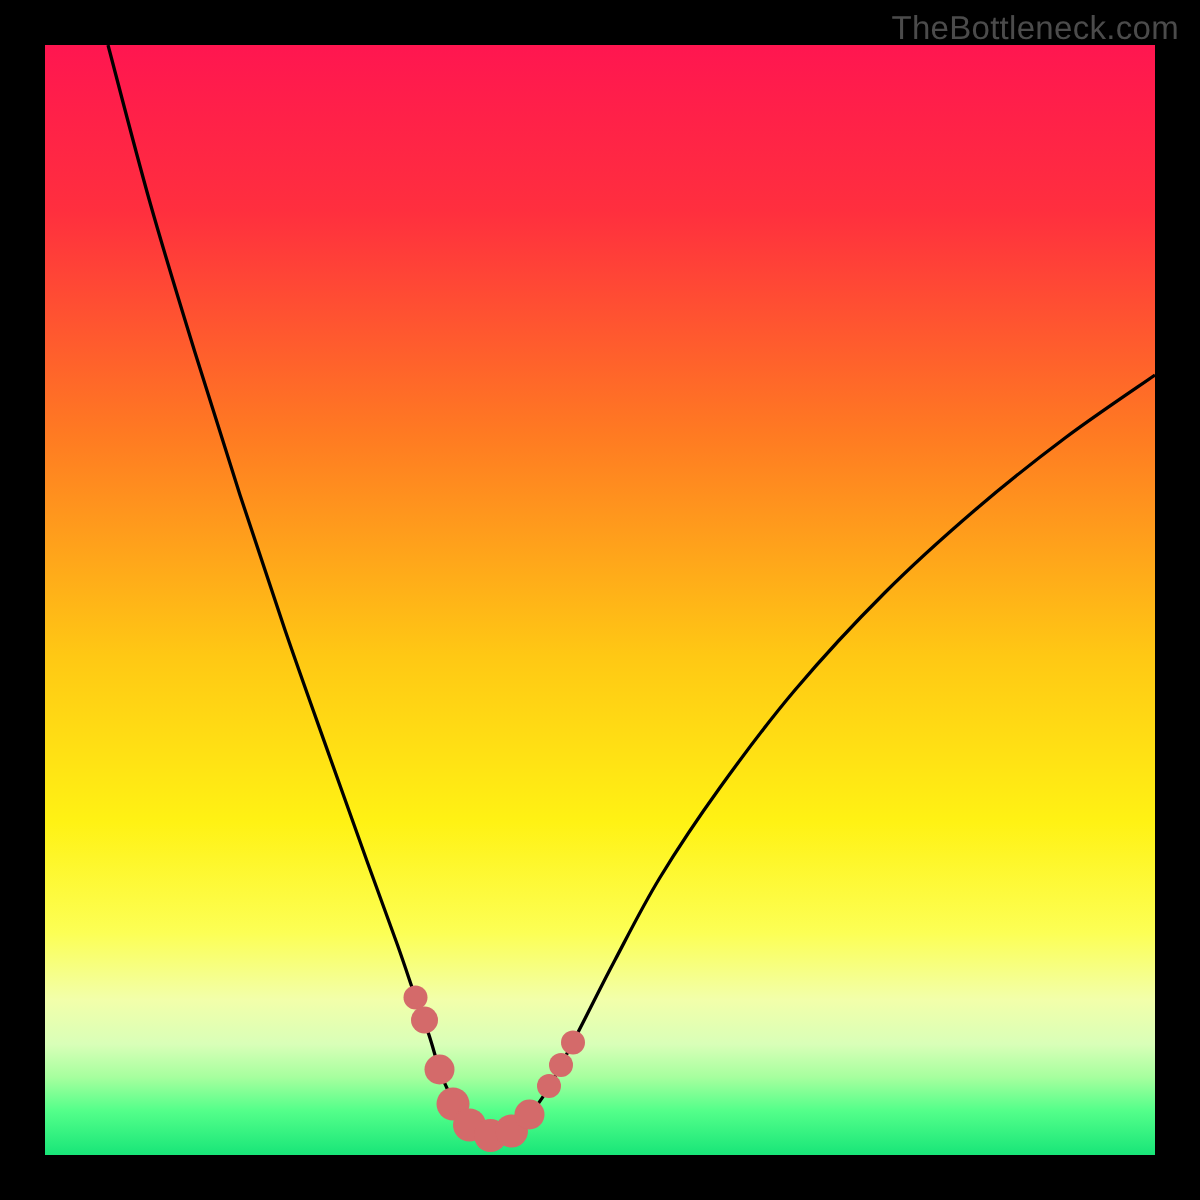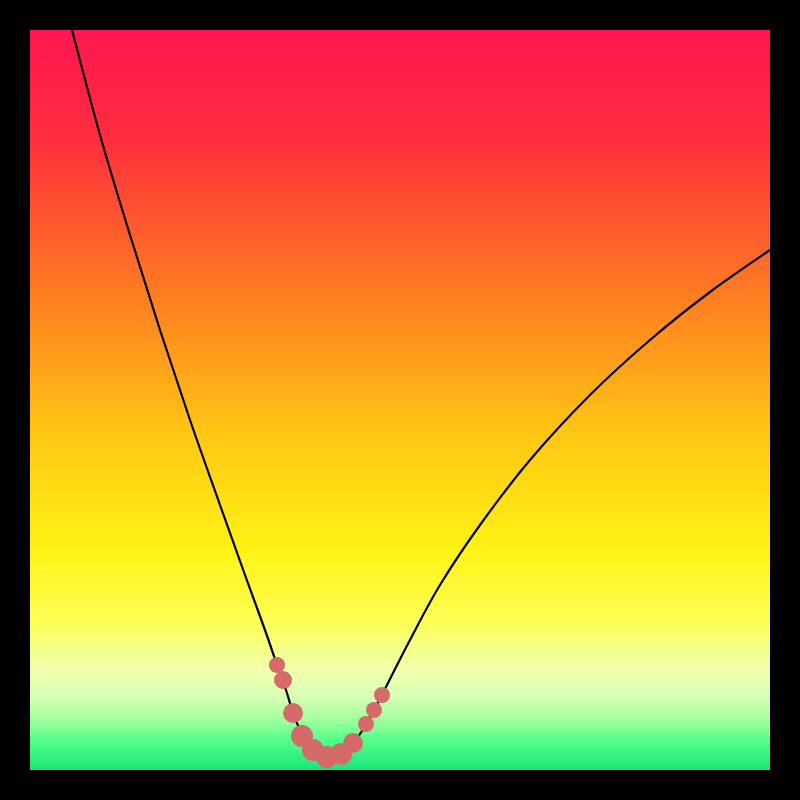--- a/index.html
+++ b/index.html
@@ -61,13 +61,14 @@
           <circle cx="283" cy="720" r="11" fill="#d46a6a"></circle>
           <circle cx="297" cy="727" r="11" fill="#d46a6a"></circle>
           <circle cx="311" cy="724" r="11" fill="#d46a6a"></circle>
           <circle cx="323" cy="713" r="10" fill="#d46a6a"></circle>
           <circle cx="336" cy="694" r="8" fill="#d46a6a"></circle>
           <circle cx="344" cy="680" r="8" fill="#d46a6a"></circle>
           <circle cx="352" cy="665" r="8" fill="#d46a6a"></circle>
         </g>
     </svg>
   </div>
+  <div class="watermark">TheBottleneck.com</div>
 </div>
 
 </body></html>

